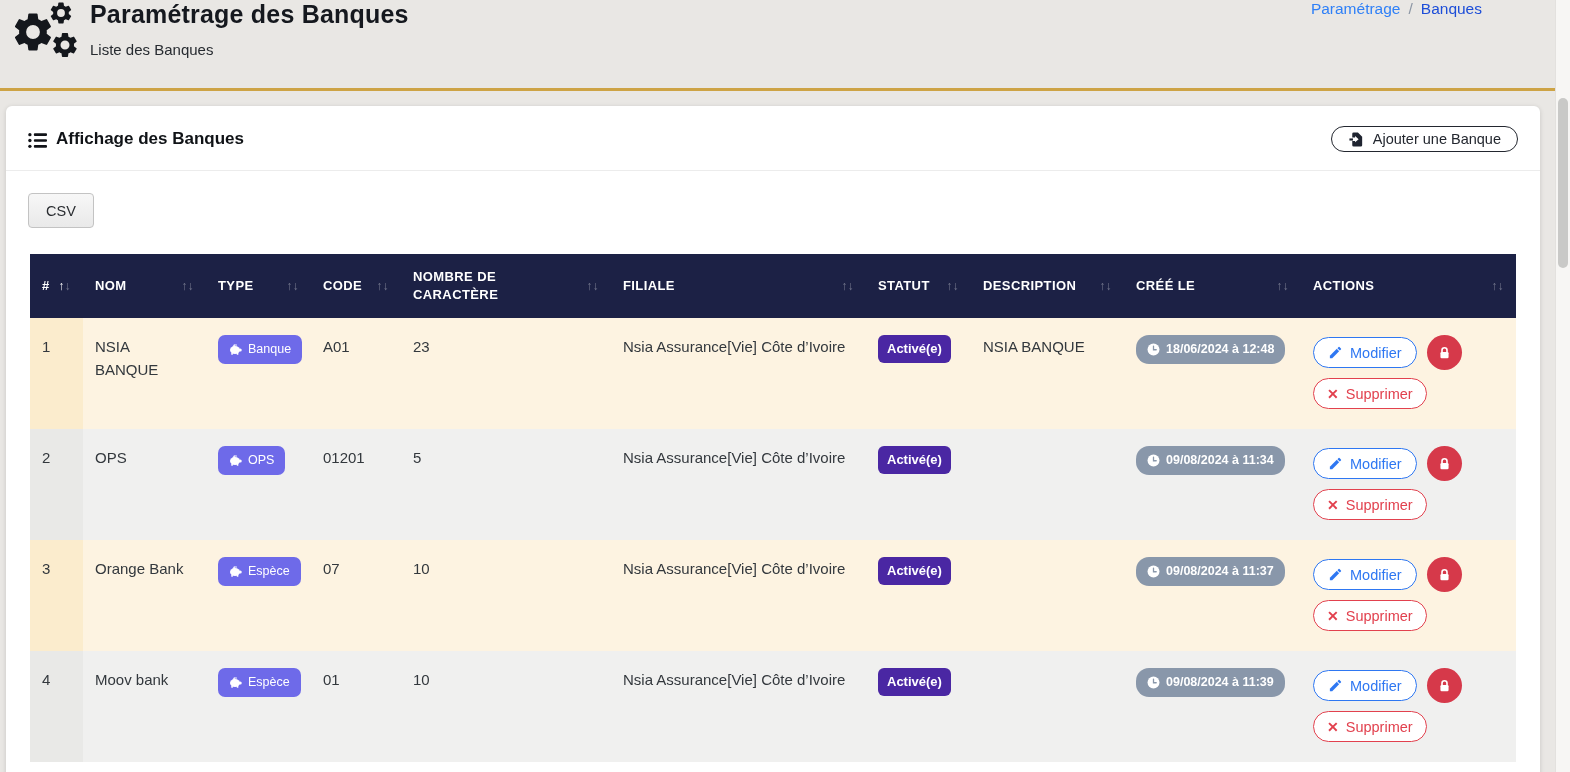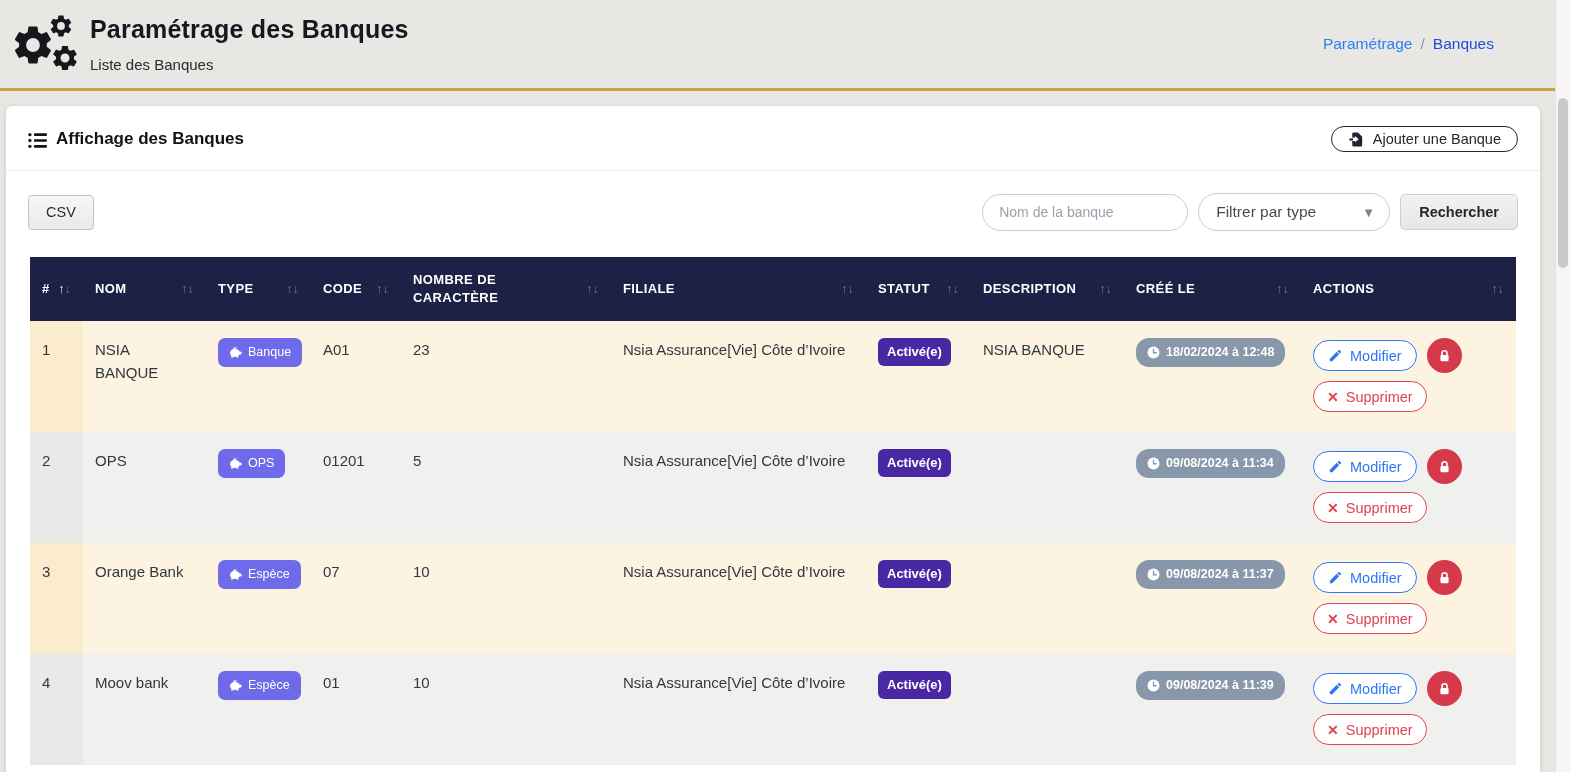--- a/index.html
+++ b/index.html
@@ -10,22 +10,22 @@
     color:#24282d;
     position:relative;
   }
 
   
   .page-header {
     height:91px;
     background:#e9e7e4;
     border-bottom:3px solid #cda345;
     display:flex;
-    align-items:center;
-    padding:0 18px 0 10px;
+    align-items:flex-start;
+    padding:0 30px 0 10px;
   }
   .gears { position:relative; width:66px; height:62px; flex:0 0 66px; }
   .gears svg { position:absolute; fill:#14171c; }
   .gear-big  { left:0;  top:9px;  width:46px; height:46px; }
   .gear-sm   { left:38px; top:0;  width:26px; height:26px; }
   .gear-med  { left:40px; top:30px; width:30px; height:30px; }
   .title-block { margin-left:14px; }
   .page-title { font-size:25px; font-weight:800; letter-spacing:.2px; color:#15181e; }
   .page-subtitle { font-size:15px; margin-top:12px; color:#272b30; }
   .breadcrumb { margin-left:auto; font-size:15.5px; display:flex; gap:8px; align-items:center; padding-right:58px; }
@@ -244,28 +244,20 @@
       <svg width="17" height="17" viewBox="0 0 24 24">
         <path fill="#1f2430" d="M14 2H8a2 2 0 0 0-2 2v5h4V7l5 4.5L10 16v-2H6v6a2 2 0 0 0 2 2h10a2 2 0 0 0 2-2V8l-6-6z"></path>
         <path fill="#1f2430" d="M2 10.5h5v3H2z"></path>
       </svg>
       <span>Ajouter une Banque</span>
     </button>
   </div>
 
   <div class="toolbar">
     <button class="btn-csv">CSV</button>
-    <div class="toolbar-right">
-      <input class="search-input" type="text" placeholder="Nom de la banque" style="">
-      <div class="filter-select">
-        <span>Filtrer par type</span>
-        <span class="chevron">▼</span>
-      </div>
-      <button class="btn-search">Rechercher</button>
-    </div>
   </div>
 
   <table class="banks">
     <colgroup>
       <col style="width:53px">
         <col style="width:123px">
         <col style="width:105px">
         <col style="width:90px">
       <col style="width:210px">
         <col style="width:255px">
@@ -363,21 +355,21 @@
     <td>
       <span class="status-badge">Activé(e)</span>
     </td>
     <td><span>NSIA BANQUE</span></td>
     <td>
       <span class="date-badge">
         <svg width="13" height="13" viewBox="0 0 24 24">
           <circle cx="12" cy="12" r="11" fill="#fff"></circle>
           <path d="M12 6v6.5h5" stroke="#8997aa" stroke-width="2.4" fill="none" stroke-linecap="round"></path>
         </svg>
-        <span>18/02/2024 à 12:48</span>
+        <span>18/06/2024 à 12:48</span>
       </span>
     </td>
     <td class="c-actions">
       <div class="act-line">
         <button class="btn-modifier">
           <svg width="15" height="15" viewBox="0 0 24 24" fill="#2e77f2">
             <path d="M3 17.25V21h3.75L17.8 9.94l-3.75-3.75L3 17.25z"></path>
             <path d="M20.7 7.04a1 1 0 0 0 0-1.41l-2.34-2.34a1 1 0 0 0-1.41 0l-1.83 1.83 3.75 3.75 1.83-1.83z"></path>
             <path d="M3 21h9v-1.6H4.6z" opacity=".0"></path>
           </svg>

